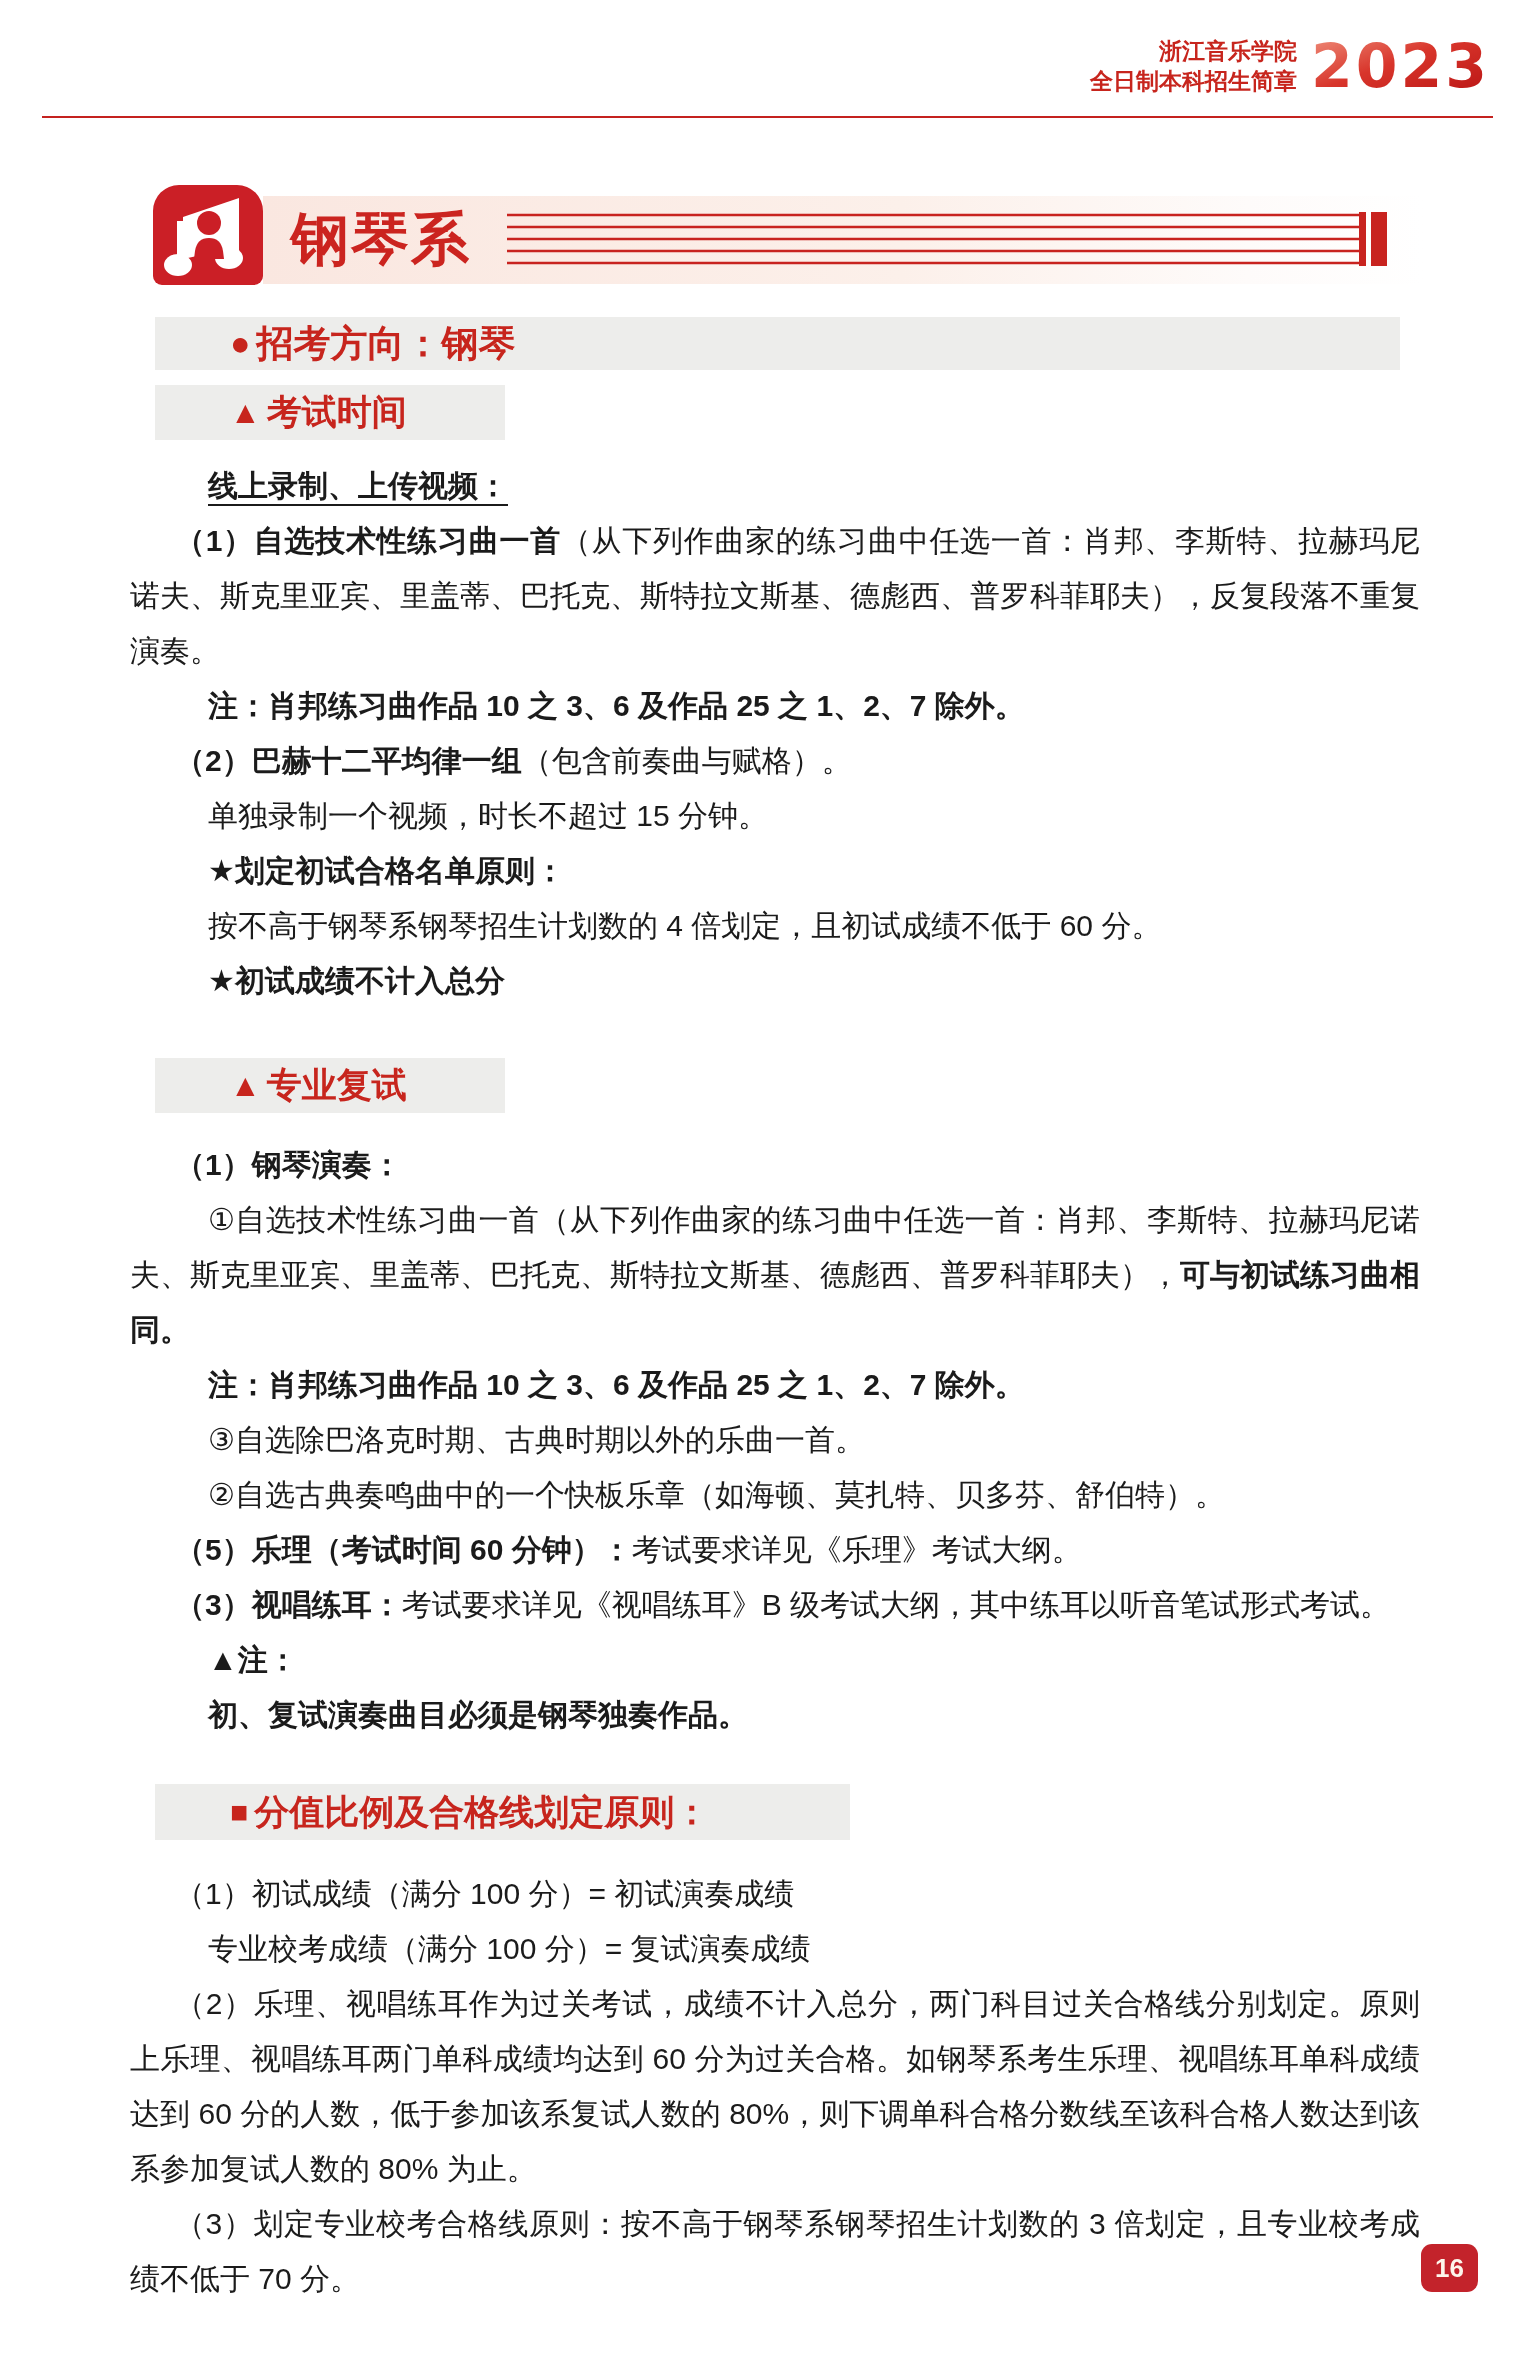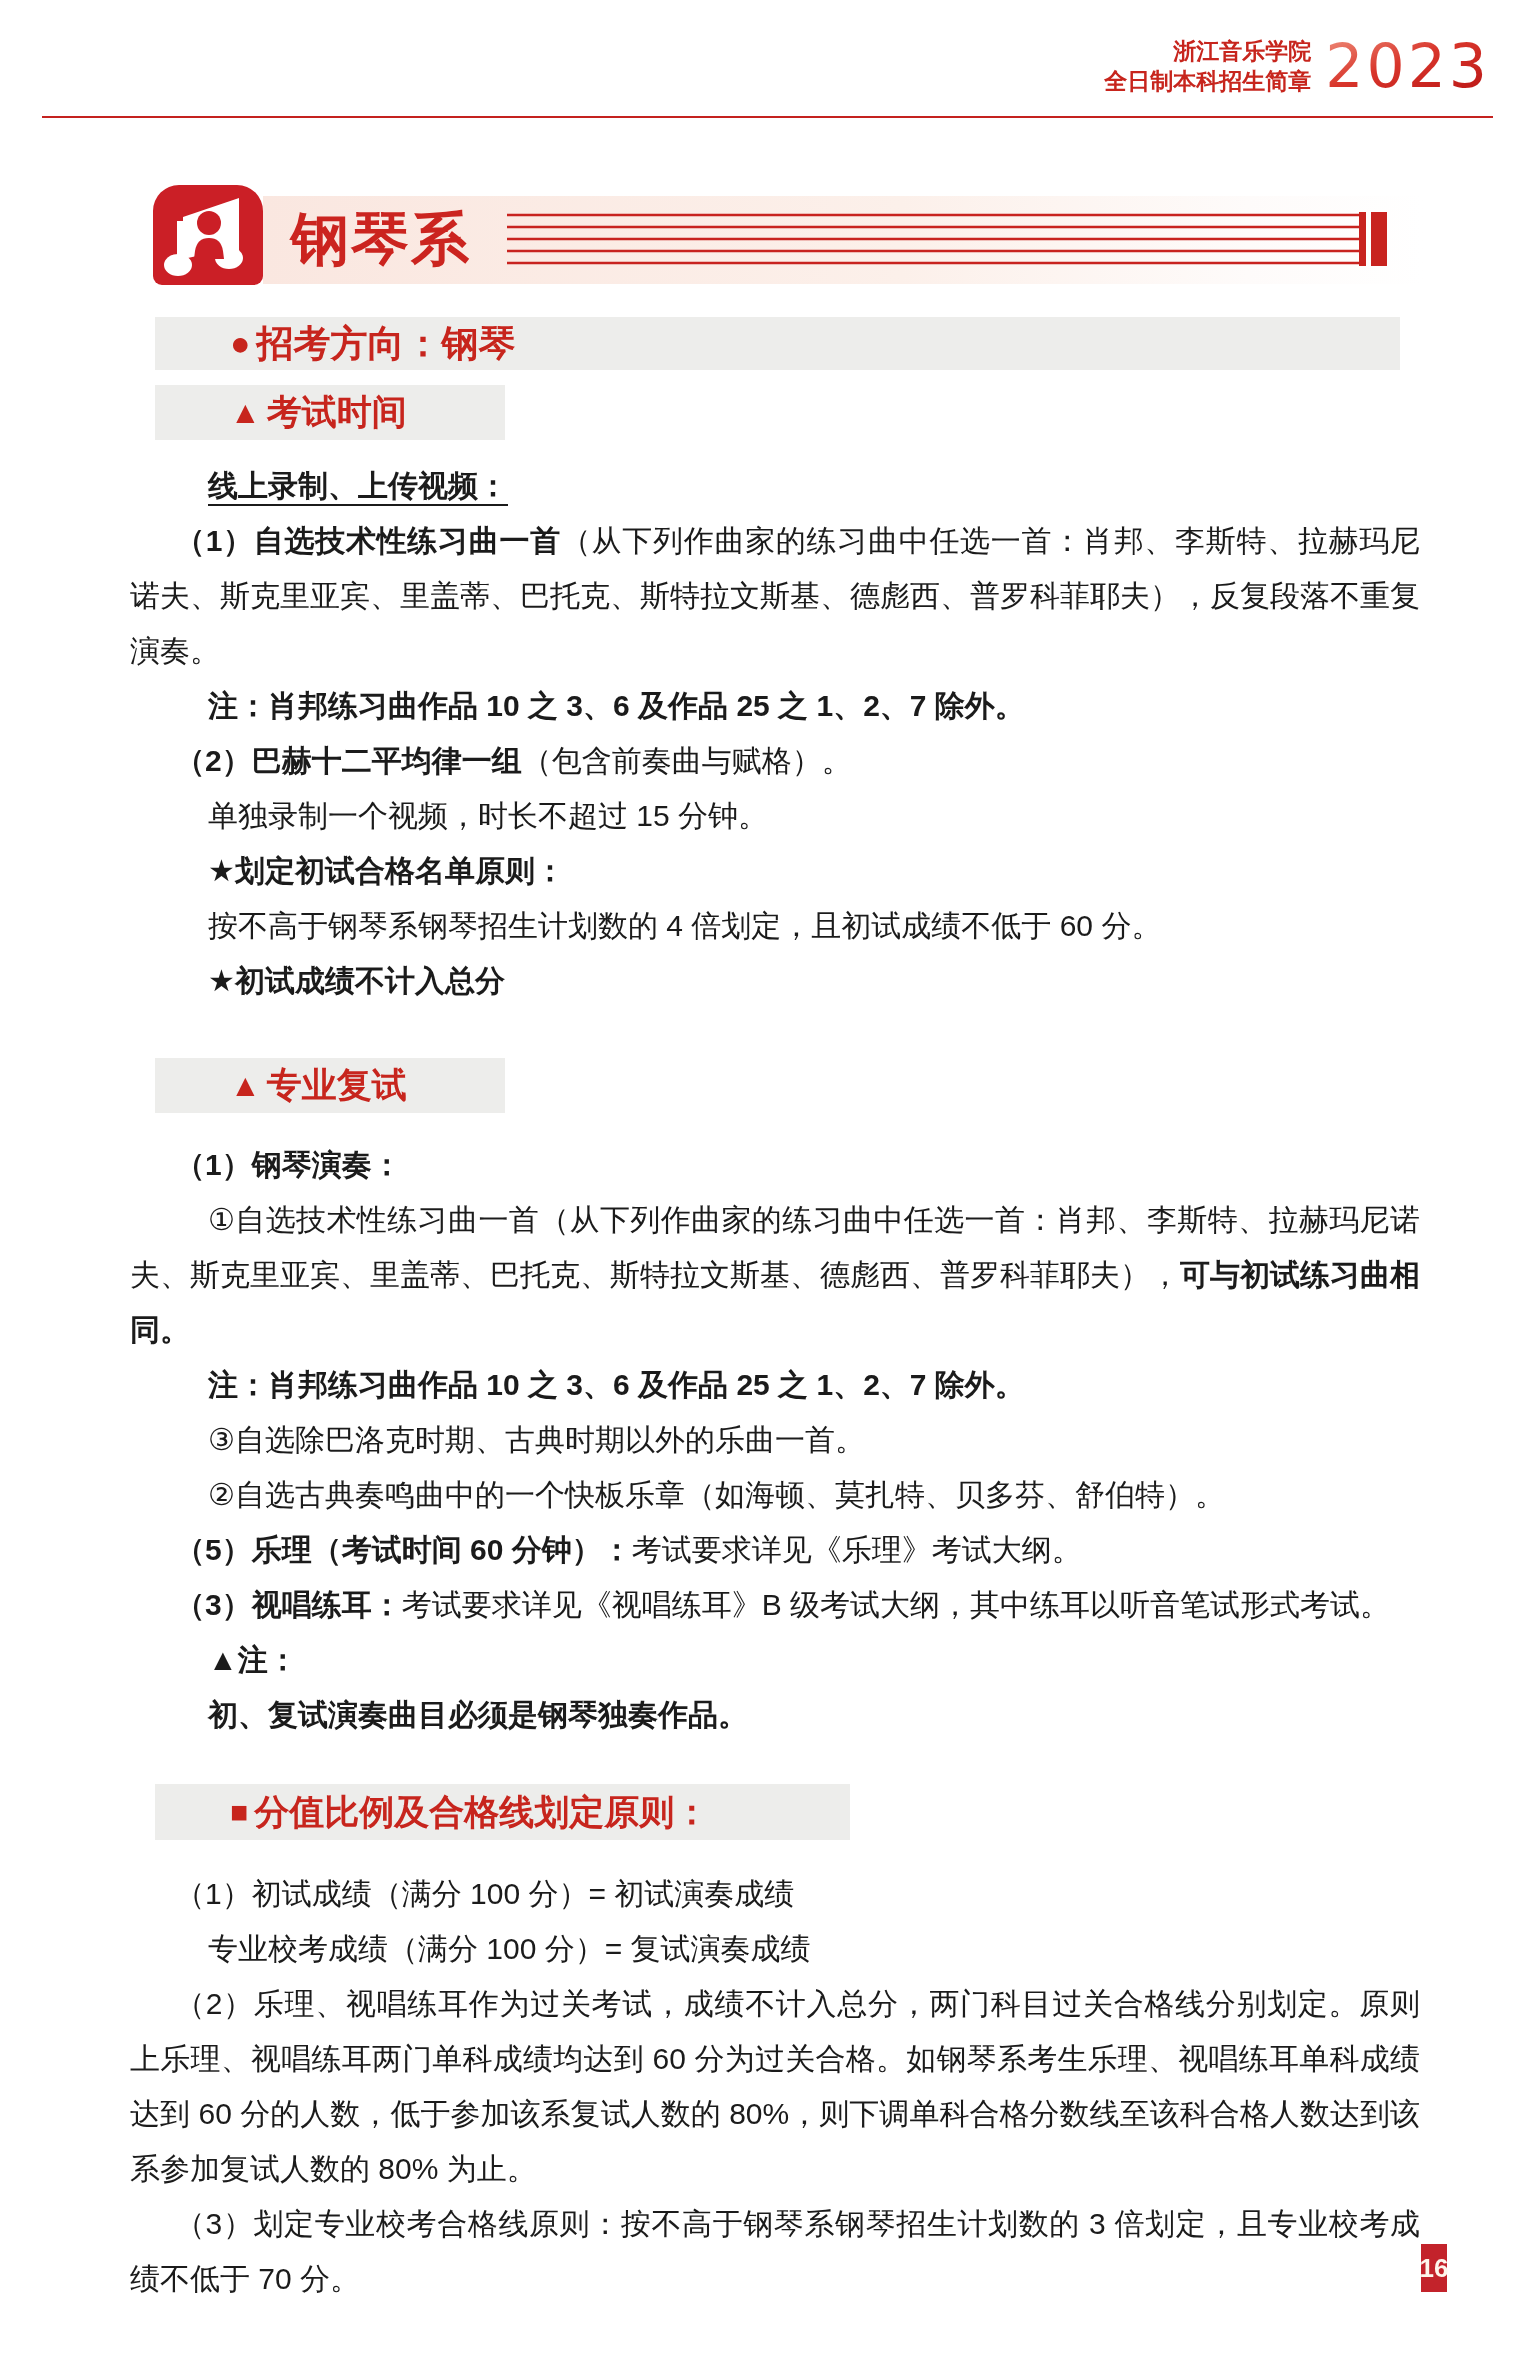--- a/index.html
+++ b/index.html
@@ -7,21 +7,21 @@
     width:1535px;height:2362px;overflow:hidden;background:#ffffff;
     font-family:"Liberation Sans","DejaVu Sans",sans-serif;
     color:#1b1b1b;position:relative;
   }
   
   .masthead{position:relative;height:317px;}
   .corner{position:absolute;top:36px;right:45px;display:flex;align-items:center;gap:14px;text-align:right;}
   .corner-lines{display:flex;flex-direction:column;align-items:flex-end;line-height:30px;
     font-weight:700;font-size:23px;color:#c7251d;}
   .year{
-    font-size:60px;font-weight:400;letter-spacing:3px;line-height:60px;
+    font-size:60px;font-weight:700;letter-spacing:3px;line-height:60px;
     background:linear-gradient(160deg,#ef8d7a 0%,#d8352b 45%,#b91414 100%);
     -webkit-background-clip:text;background-clip:text;color:transparent;
     font-family:"DejaVu Sans","Liberation Sans",sans-serif;
   }
   .top-rule{position:absolute;top:116px;left:42px;right:42px;height:2px;background:#c4221f;}
   
   .banner-band{
     position:absolute;left:263px;top:196px;width:1160px;height:88px;
     background:linear-gradient(to right,#fae7e0 0%,#fcf0ea 55%,#fefbfa 85%,#ffffff 100%);
     display:flex;align-items:center;
@@ -53,22 +53,22 @@
   .paras{margin-top:18px;}
   .paras p{
     margin:0;font-size:30px;line-height:55px;text-align:justify;color:#1b1b1b;
   }
   .ind{text-indent:2.6em;}
   .indp{text-indent:1.5em;}
   .b{font-weight:700;}
   .u{text-decoration:underline;text-underline-offset:8px;text-decoration-thickness:2px;}
   
   .page-num{
-    position:absolute;left:1421px;top:2244px;width:26px;height:48px;background:#c3232b;
-    color:#fdf6ec;font-size:26px;font-weight:700;display:flex;align-items:center;justify-content:center;
+    position:absolute;left:1421px;top:2244px;width:57px;height:48px;background:#c3232b;
+    color:#fdf6ec;font-size:26px;font-weight:700;display:flex;align-items:center;justify-content:center;border-radius:11px;
   }
 </style>
 </head>
 <body>
 
 <div class="masthead">
   <div class="corner">
     <div class="corner-lines">
       <span>浙江音乐学院</span>
       <span>全日制本科招生简章</span>

